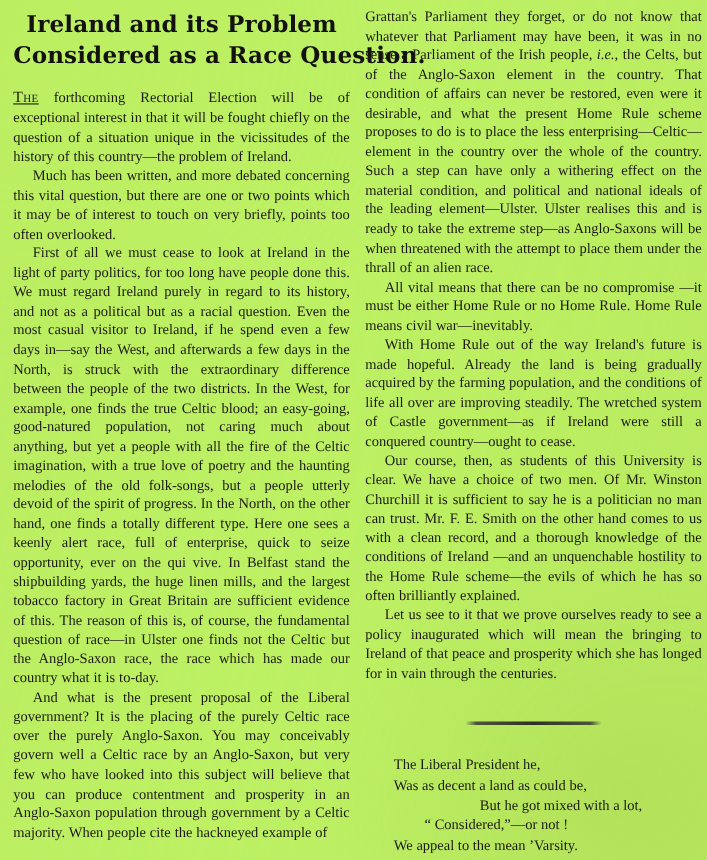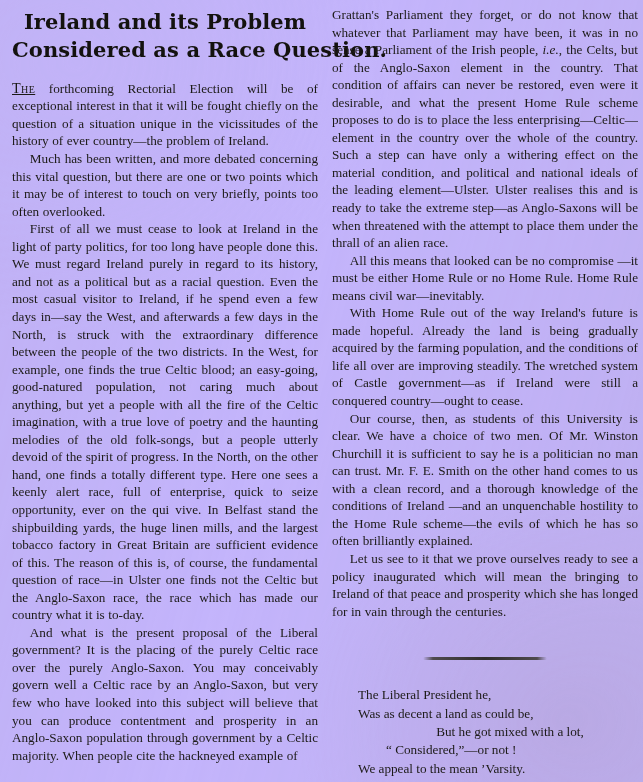--- a/index.html
+++ b/index.html
@@ -11,21 +11,21 @@
     height: 782px;
     background: #eeece1;
     font-family: "Liberation Serif", serif;
     color: #1c1a17;
     overflow: hidden;
   }
   .page {
     position: relative;
     width: 643px;
     height: 782px;
-    background: #c4b5fd;
+    background: #bef264;
     box-sizing: border-box;
     padding: 6px 12px 0 12px;
   }
   
   .page::before {
     content: "";
     position: absolute;
     inset: 0;
     pointer-events: none;
     background:
@@ -114,35 +114,35 @@
 <div class="page">
   <div class="columns">
 
     <div class="col">
 
       <h1 class="title">
         <span class="tline tline-1">Ireland and its Problem</span>
         <span class="tline tline-2">Considered as a Race Question.</span>
       </h1>
 
-      <p class="para first"><span class="smallcaps">The</span><span> forthcoming Rectorial Election will be of exceptional interest in that it will be fought chiefly on the question of a situation unique in the vicissitudes of the history of ever country—the problem of Ireland.</span></p>
+      <p class="para first"><span class="smallcaps">The</span><span> forthcoming Rectorial Election will be of exceptional interest in that it will be fought chiefly on the question of a situation unique in the vicissitudes of the history of this country—the problem of Ireland.</span></p>
 
       <p class="para">Much has been written, and more debated concerning this vital question, but there are one or two points which it may be of interest to touch on very briefly, points too often overlooked.</p>
 
       <p class="para">First of all we must cease to look at Ireland in the light of party politics, for too long have people done this.  We must regard Ireland purely in regard to its history, and not as a political but as a racial question.  Even the most casual visitor to Ireland, if he spend even a few days in—say the West, and afterwards a few days in the North, is struck with the extraordinary difference between the people of the two districts.  In the West, for example, one finds the true Celtic blood; an easy-going, good-natured population, not caring much about anything, but yet a people with all the fire of the Celtic imagination, with a true love of poetry and the haunting melodies of the old folk-songs, but a people utterly devoid of the spirit of progress.  In the North, on the other hand, one finds a totally different type.  Here one sees a keenly alert race, full of enterprise, quick to seize opportunity, ever on the qui vive.  In Belfast stand the shipbuilding yards, the huge linen mills, and the largest tobacco factory in Great Britain are sufficient evidence of this.  The reason of this is, of course, the fundamental question of race—in Ulster one finds not the Celtic but the Anglo-Saxon race, the race which has made our country what it is to-day.</p>
 
       <p class="para">And what is the present proposal of the Liberal government?  It is the placing of the purely Celtic race over the purely Anglo-Saxon.  You may conceivably govern well a Celtic race by an Anglo-Saxon, but very few who have looked into this subject will believe that you can produce contentment and prosperity in an Anglo-Saxon population through government by a Celtic majority.  When people cite the hackneyed example of</p>
 
     </div>
 
     <div class="col">
 
       <p class="para first"><span>Grattan's Parliament they forget, or do not know that whatever that Parliament may have been, it was in no sense a Parliament of the Irish people, </span><em class="it">i.e.</em><span>, the Celts, but of the Anglo-Saxon element in the country.  That condition of affairs can never be restored, even were it desirable, and what the present Home Rule scheme proposes to do is to place the less enterprising—Celtic—element in the country over the whole of the country.  Such a step can have only a withering effect on the material condition, and political and national ideals of the leading element—Ulster.  Ulster realises this and is ready to take the extreme step—as Anglo-Saxons will be when threatened with the attempt to place them under the thrall of an alien race.</span></p>
 
-      <p class="para">All this means that looked can be no compromise —it must be either Home Rule or no Home Rule. Home Rule means civil war—inevitably.</p>
+      <p class="para">All vital means that there can be no compromise —it must be either Home Rule or no Home Rule. Home Rule means civil war—inevitably.</p>
 
       <p class="para">With Home Rule out of the way Ireland's future is made hopeful.  Already the land is being gradually acquired by the farming population, and the conditions of life all over are improving steadily. The wretched system of Castle government—as if Ireland were still a conquered country—ought to cease.</p>
 
       <p class="para">Our course, then, as students of this University is clear.  We have a choice of two men.  Of Mr. Winston Churchill it is sufficient to say he is a politician no man can trust.  Mr. F. E. Smith on the other hand comes to us with a clean record, and a thorough knowledge of the conditions of Ireland —and an unquenchable hostility to the Home Rule scheme—the evils of which he has so often brilliantly explained.</p>
 
       <p class="para">Let us see to it that we prove ourselves ready to see a policy inaugurated which will mean the bringing to Ireland of that peace and prosperity which she has longed for in vain through the centuries.</p>
 
       <div class="rule-wrap">
         <span class="rule"></span>
       </div>

